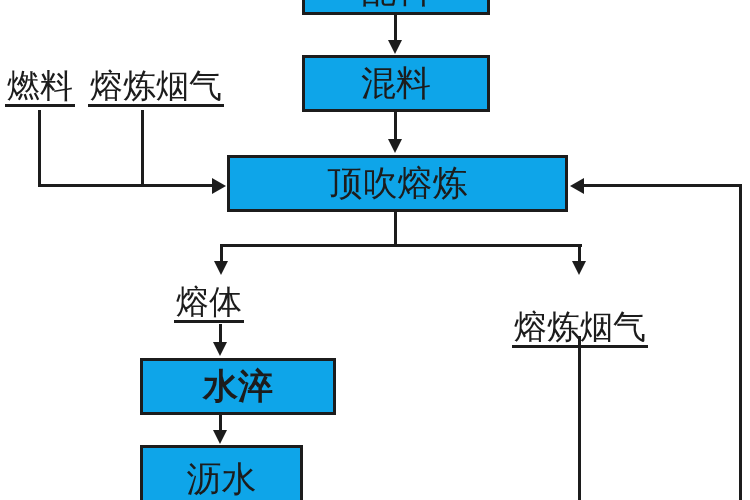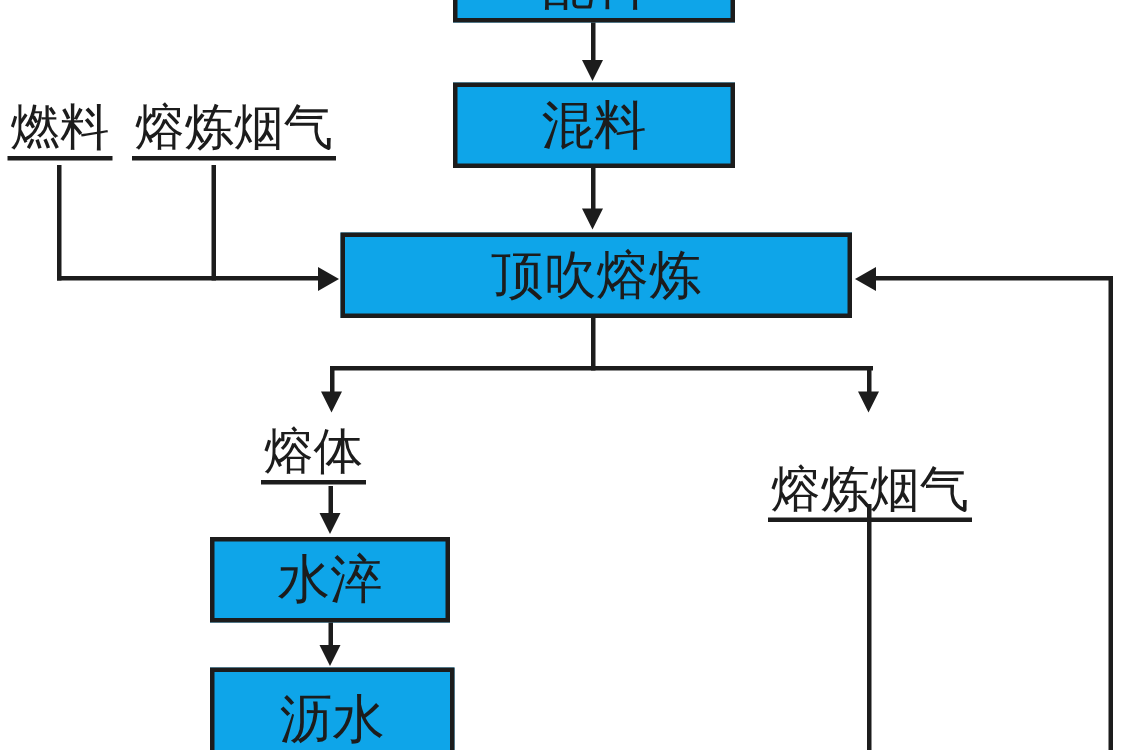--- a/index.html
+++ b/index.html
@@ -95,21 +95,21 @@
   <div class="vline" style="left:578px;top:244px;height:18px;"></div>
   <div class="arr arr-down" style="left:572px;top:261px;"></div>
   <div class="lbl" style="left:508px;top:274px;width:144px;margin-top:36px;">
     <span class="u">熔炼烟气</span>
   </div>
   <div class="vline" style="left:578px;top:336px;height:164px;"></div>
 
   <div class="vline" style="left:219px;top:324px;height:19px;"></div>
   <div class="arr arr-down" style="left:213px;top:342px;"></div>
 
-  <div class="box" style="left:140px;top:358px;width:160px;height:57px;">
+  <div class="box" style="left:140px;top:358px;width:196px;height:57px;font-weight:bold;">
     <span>水淬</span>
   </div>
 
   <div class="vline" style="left:219px;top:415px;height:16px;"></div>
   <div class="arr arr-down" style="left:213px;top:430px;"></div>
 
   <div class="box" style="left:140px;top:445px;width:163px;height:68px;">
     <span>沥水</span>
   </div>
 

